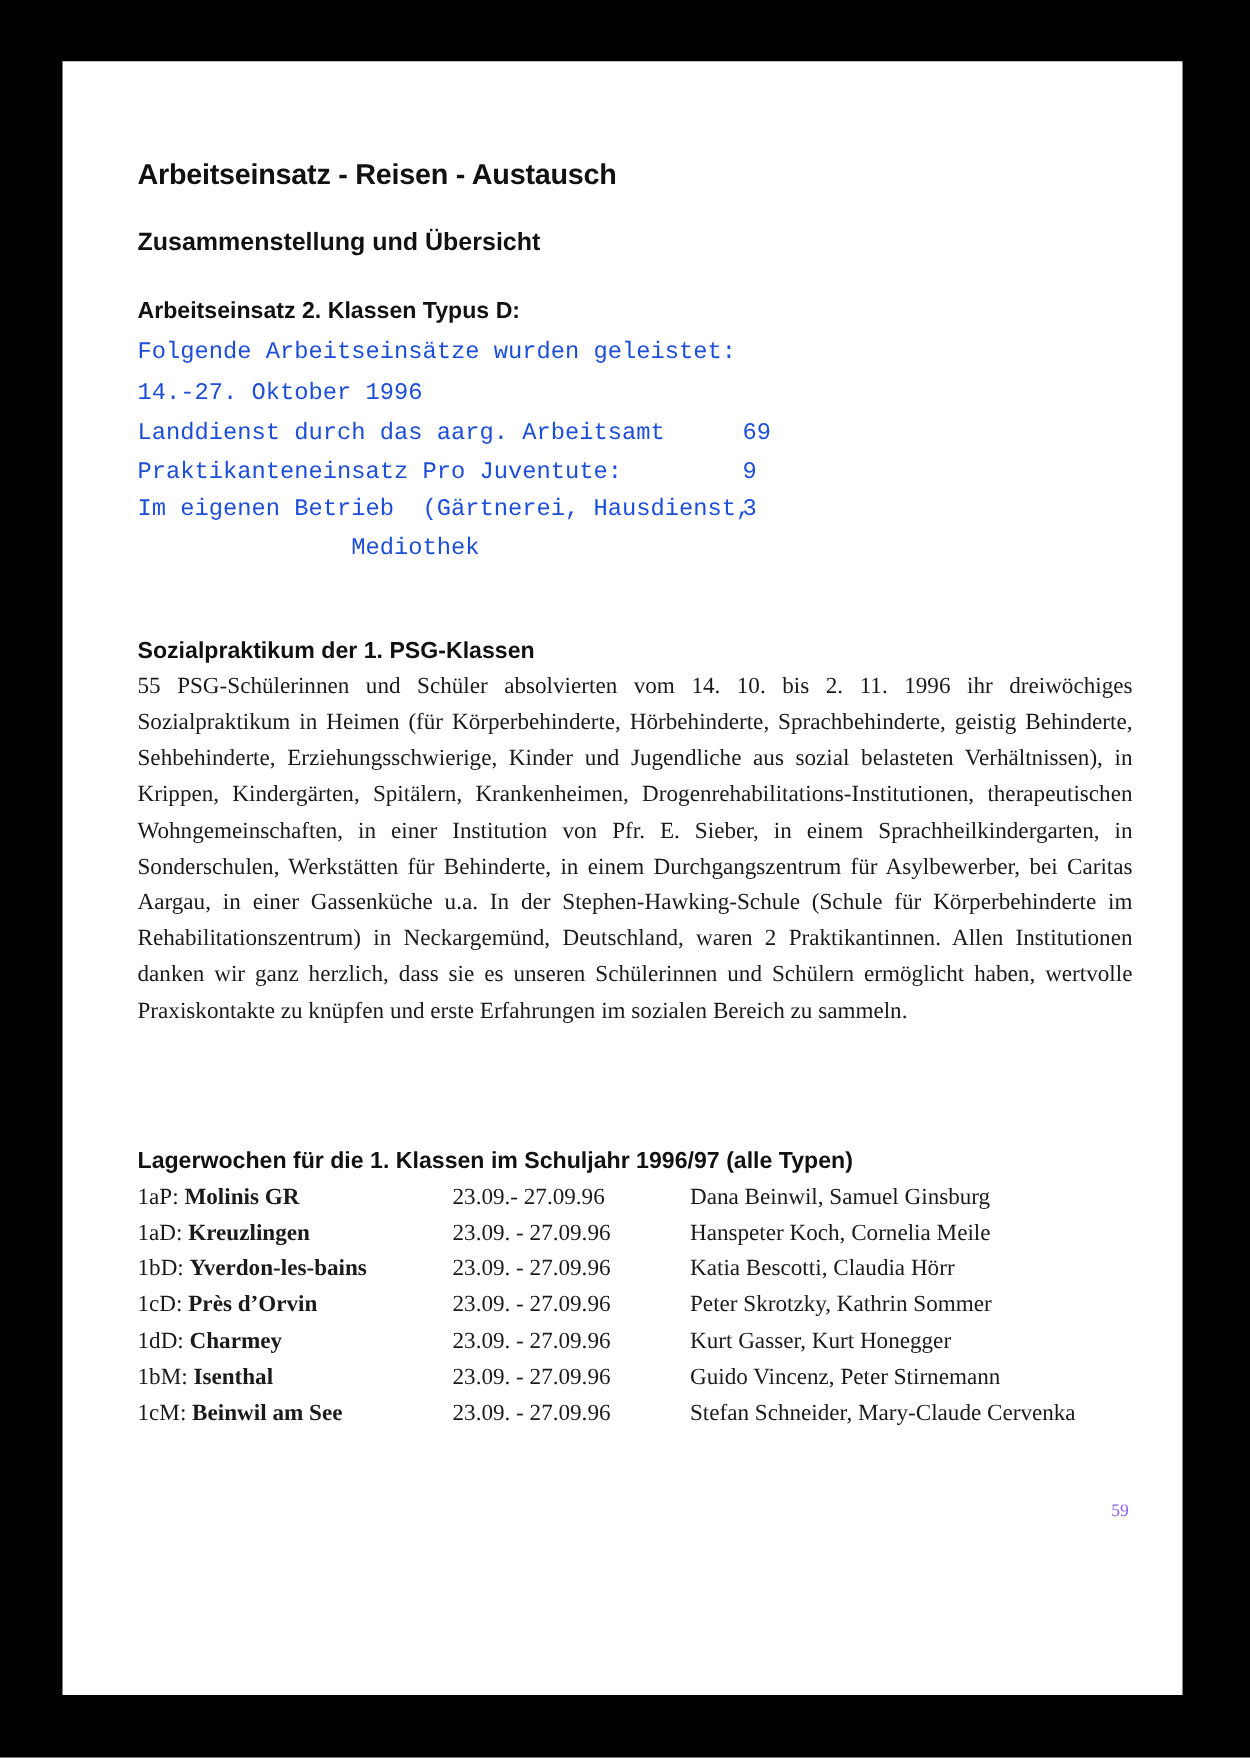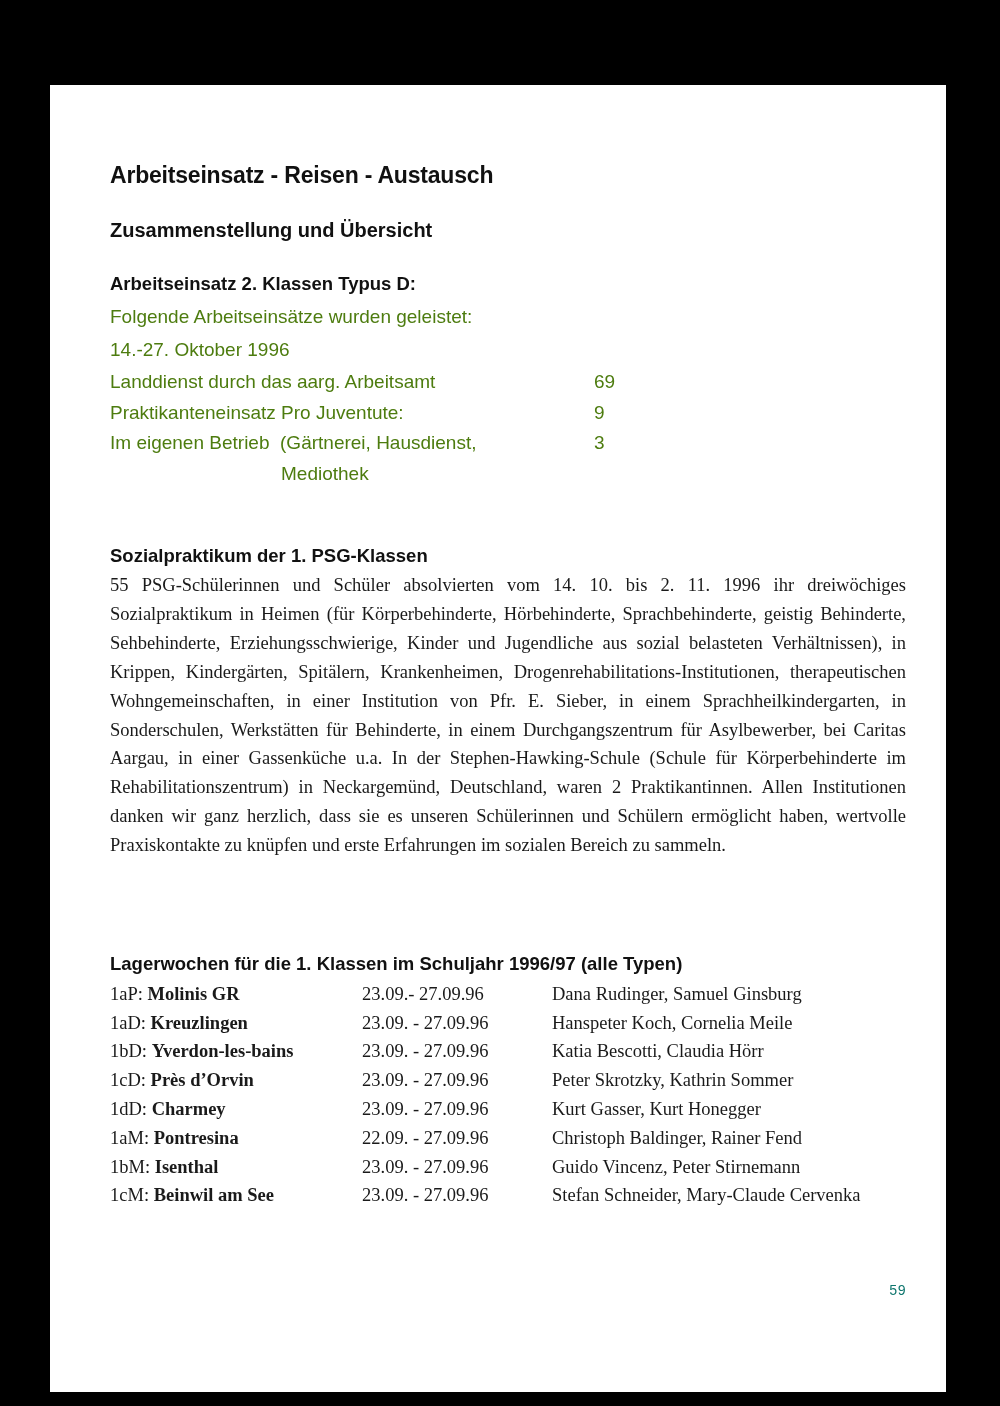--- a/index.html
+++ b/index.html
@@ -1,30 +1,30 @@
 <!DOCTYPE html>
 <html><head>
 <meta charset="utf-8">
 <style>
   html, body { margin:0; padding:0; }
   body { width:1000px; height:1406px; background:#000; position:relative; overflow:hidden; }
-  .page { position:absolute; left:50px; top:49px; width:896px; height:1307px; background:#fff;margin-top:36px; }
+  .page { position:absolute; left:50px; top:49px; width:896px; height:1307px; background:#fff; }
   .sans { font-family:"Liberation Sans", sans-serif; font-weight:bold; color:#111; position:absolute; margin:0; white-space:nowrap; }
-  .serif { font-family:Liberation Sans, sans-serif; color:#4d7c0f; position:absolute; margin:0; white-space:nowrap; font-size:19px; }
+  .serif { font-family:Liberation Mono, monospace; color:#1d4ed8; position:absolute; margin:0; white-space:nowrap; font-size:19px; }
   .h1 { font-size:23px; left:60px; top:77px; letter-spacing:-0.2px; }
   .h2 { font-size:20px; left:60px; top:134px;text-align:center; }
   .h3 { font-size:18.5px; left:60px; top:188px; }
   .num { width:40px; }
   .para { position:absolute; left:60px; top:486px; width:796px; font-family:Liberation Serif, serif; font-size:18.5px; line-height:28.9px; color:#1a1a1a; text-align:justify; margin:0; }
   .camp-table { position:absolute; left:60px; top:895px; border-collapse:collapse; font-family:"Liberation Serif", serif; font-size:18.5px; color:#1a1a1a; }
   .camp-table td { padding:0; height:28.8px; vertical-align:middle; white-space:nowrap; }
   .c1 { width:252px; }
   .c2 { width:190px; }
   .loc { font-weight:bold; }
-  .pageno { font-family:Liberation Mono, monospace; font-size:14px; color:#0f766e; position:absolute; left:839px; top:1198px; }
+  .pageno { font-family:Liberation Serif, serif; font-size:14px; color:#8b5cf6; position:absolute; left:839px; top:1153px; }
 </style>
 </head>
 <body>
 
 <div class="page">
 
   <h1 class="sans h1">Arbeitseinsatz - Reisen - Austausch</h1>
   <h2 class="sans h2">Zusammenstellung und Übersicht</h2>
 
   <section>
@@ -49,21 +49,21 @@
     <p class="para">55 PSG-Schülerinnen und Schüler absolvierten vom 14. 10. bis 2. 11. 1996 ihr dreiwöchiges Sozialpraktikum in Heimen (für Körperbehinderte, Hörbehinderte, Sprachbehinderte, geistig Behinderte, Sehbehinderte, Erziehungsschwierige, Kinder und Jugendliche aus sozial belasteten Verhältnissen), in Krippen, Kindergärten, Spitälern, Krankenheimen, Drogenrehabilitations-Institutionen, therapeutischen Wohngemeinschaften, in einer Institution von Pfr. E. Sieber, in einem Sprachheilkindergarten, in Sonderschulen, Werkstätten für Behinderte, in einem Durchgangszentrum für Asylbewerber, bei Caritas Aargau, in einer Gassenküche u.a. In der Stephen-Hawking-Schule (Schule für Körperbehinderte im Rehabilitationszentrum) in Neckargemünd, Deutschland, waren 2 Praktikantinnen. Allen Institutionen danken wir ganz herzlich, dass sie es unseren Schülerinnen und Schülern ermöglicht haben, wertvolle Praxiskontakte zu knüpfen und erste Erfahrungen im sozialen Bereich zu sammeln.</p>
   </section>
 
   <section>
     <h3 class="sans" style="font-size:18.5px; left:60px; top:868px;">Lagerwochen für die 1. Klassen im Schuljahr 1996/97 (alle Typen)</h3>
     <table class="camp-table">
       <tbody>
         <tr>
           <td class="c1"><span>1aP: </span><span class="loc">Molinis GR</span></td>
           <td class="c2">23.09.- 27.09.96</td>
-          <td>Dana Rudinger, Samuel Ginsburg</td>
+          <td>Dana Beinwil, Samuel Ginsburg</td>
         </tr>
         <tr>
           <td class="c1"><span>1aD: </span><span class="loc">Kreuzlingen</span></td>
           <td class="c2">23.09. - 27.09.96</td>
           <td>Hanspeter Koch, Cornelia Meile</td>
         </tr>
         <tr>
           <td class="c1"><span>1bD: </span><span class="loc">Yverdon-les-bains</span></td>
           <td class="c2">23.09. - 27.09.96</td>
           <td>Katia Bescotti, Claudia Hörr</td>
@@ -72,25 +72,20 @@
           <td class="c1"><span>1cD: </span><span class="loc">Près d’Orvin</span></td>
           <td class="c2">23.09. - 27.09.96</td>
           <td>Peter Skrotzky, Kathrin Sommer</td>
         </tr>
         <tr>
           <td class="c1"><span>1dD: </span><span class="loc">Charmey</span></td>
           <td class="c2">23.09. - 27.09.96</td>
           <td>Kurt Gasser, Kurt Honegger</td>
         </tr>
         <tr>
-          <td class="c1"><span>1aM: </span><span class="loc">Pontresina</span></td>
-          <td class="c2">22.09. - 27.09.96</td>
-          <td>Christoph Baldinger, Rainer Fend</td>
-        </tr>
-        <tr>
           <td class="c1"><span>1bM: </span><span class="loc">Isenthal</span></td>
           <td class="c2">23.09. - 27.09.96</td>
           <td>Guido Vincenz, Peter Stirnemann</td>
         </tr>
         <tr>
           <td class="c1"><span>1cM: </span><span class="loc">Beinwil am See</span></td>
           <td class="c2">23.09. - 27.09.96</td>
           <td>Stefan Schneider, Mary-Claude Cervenka</td>
         </tr>
       </tbody>

